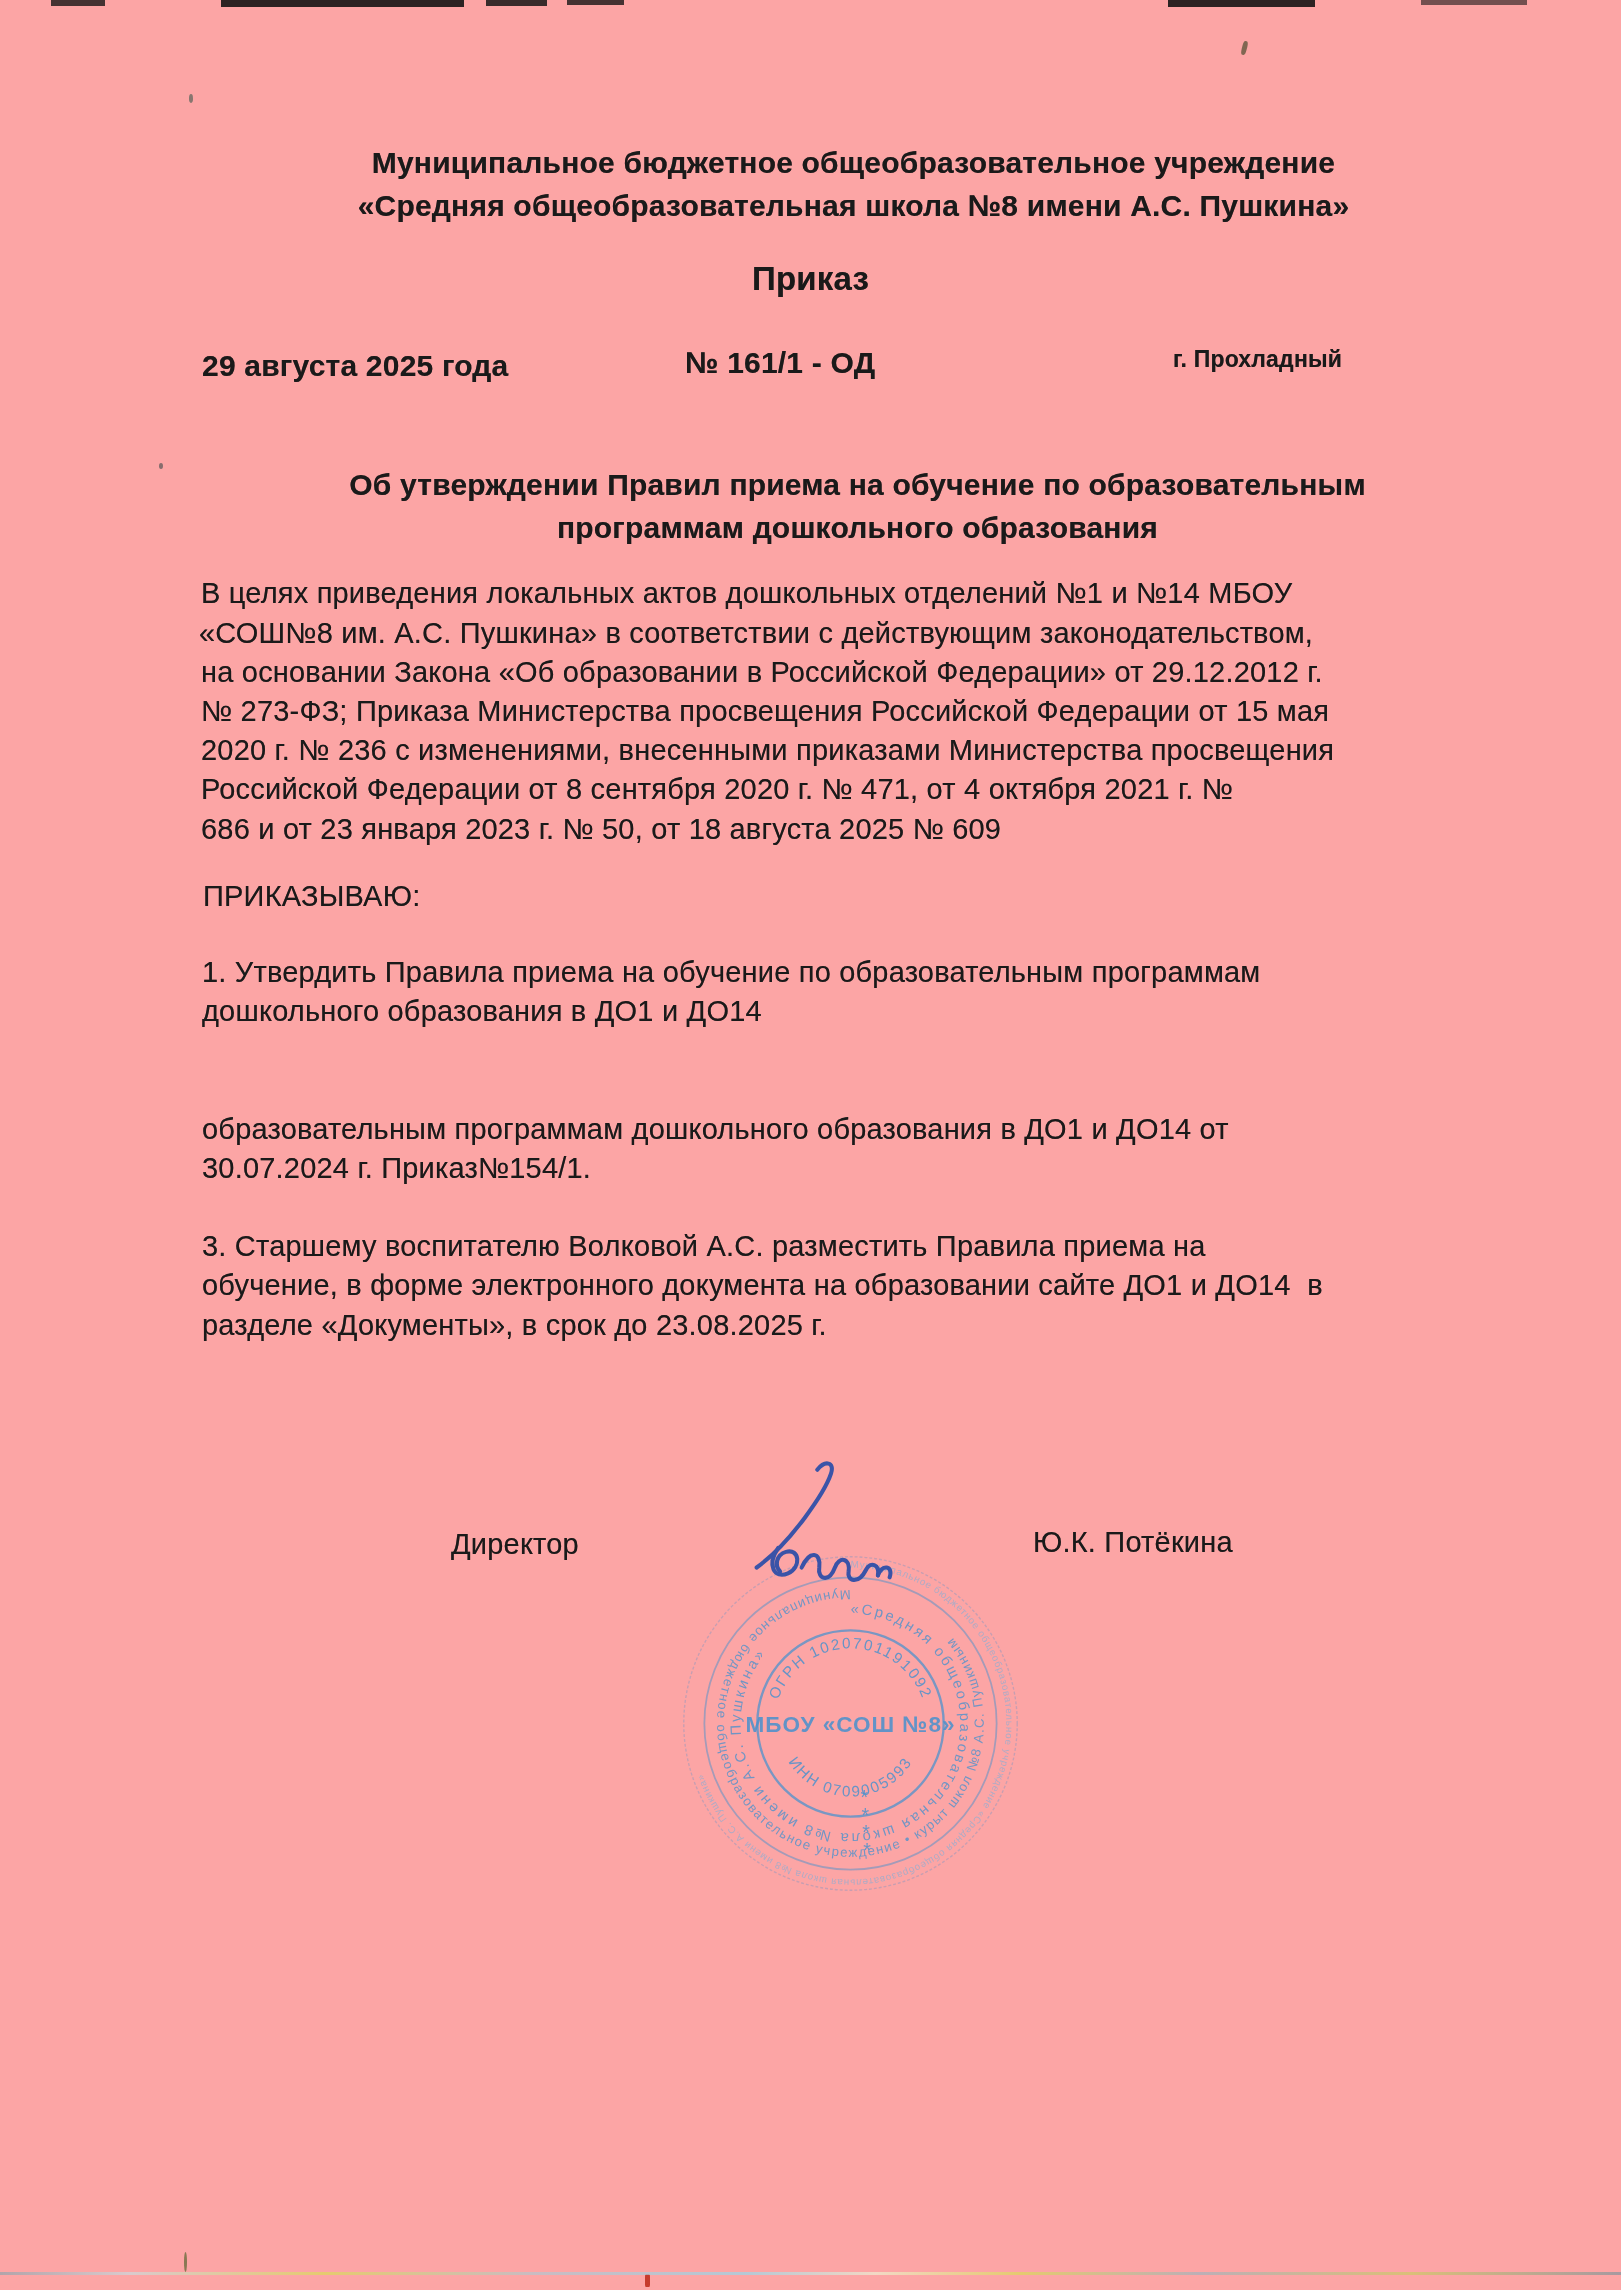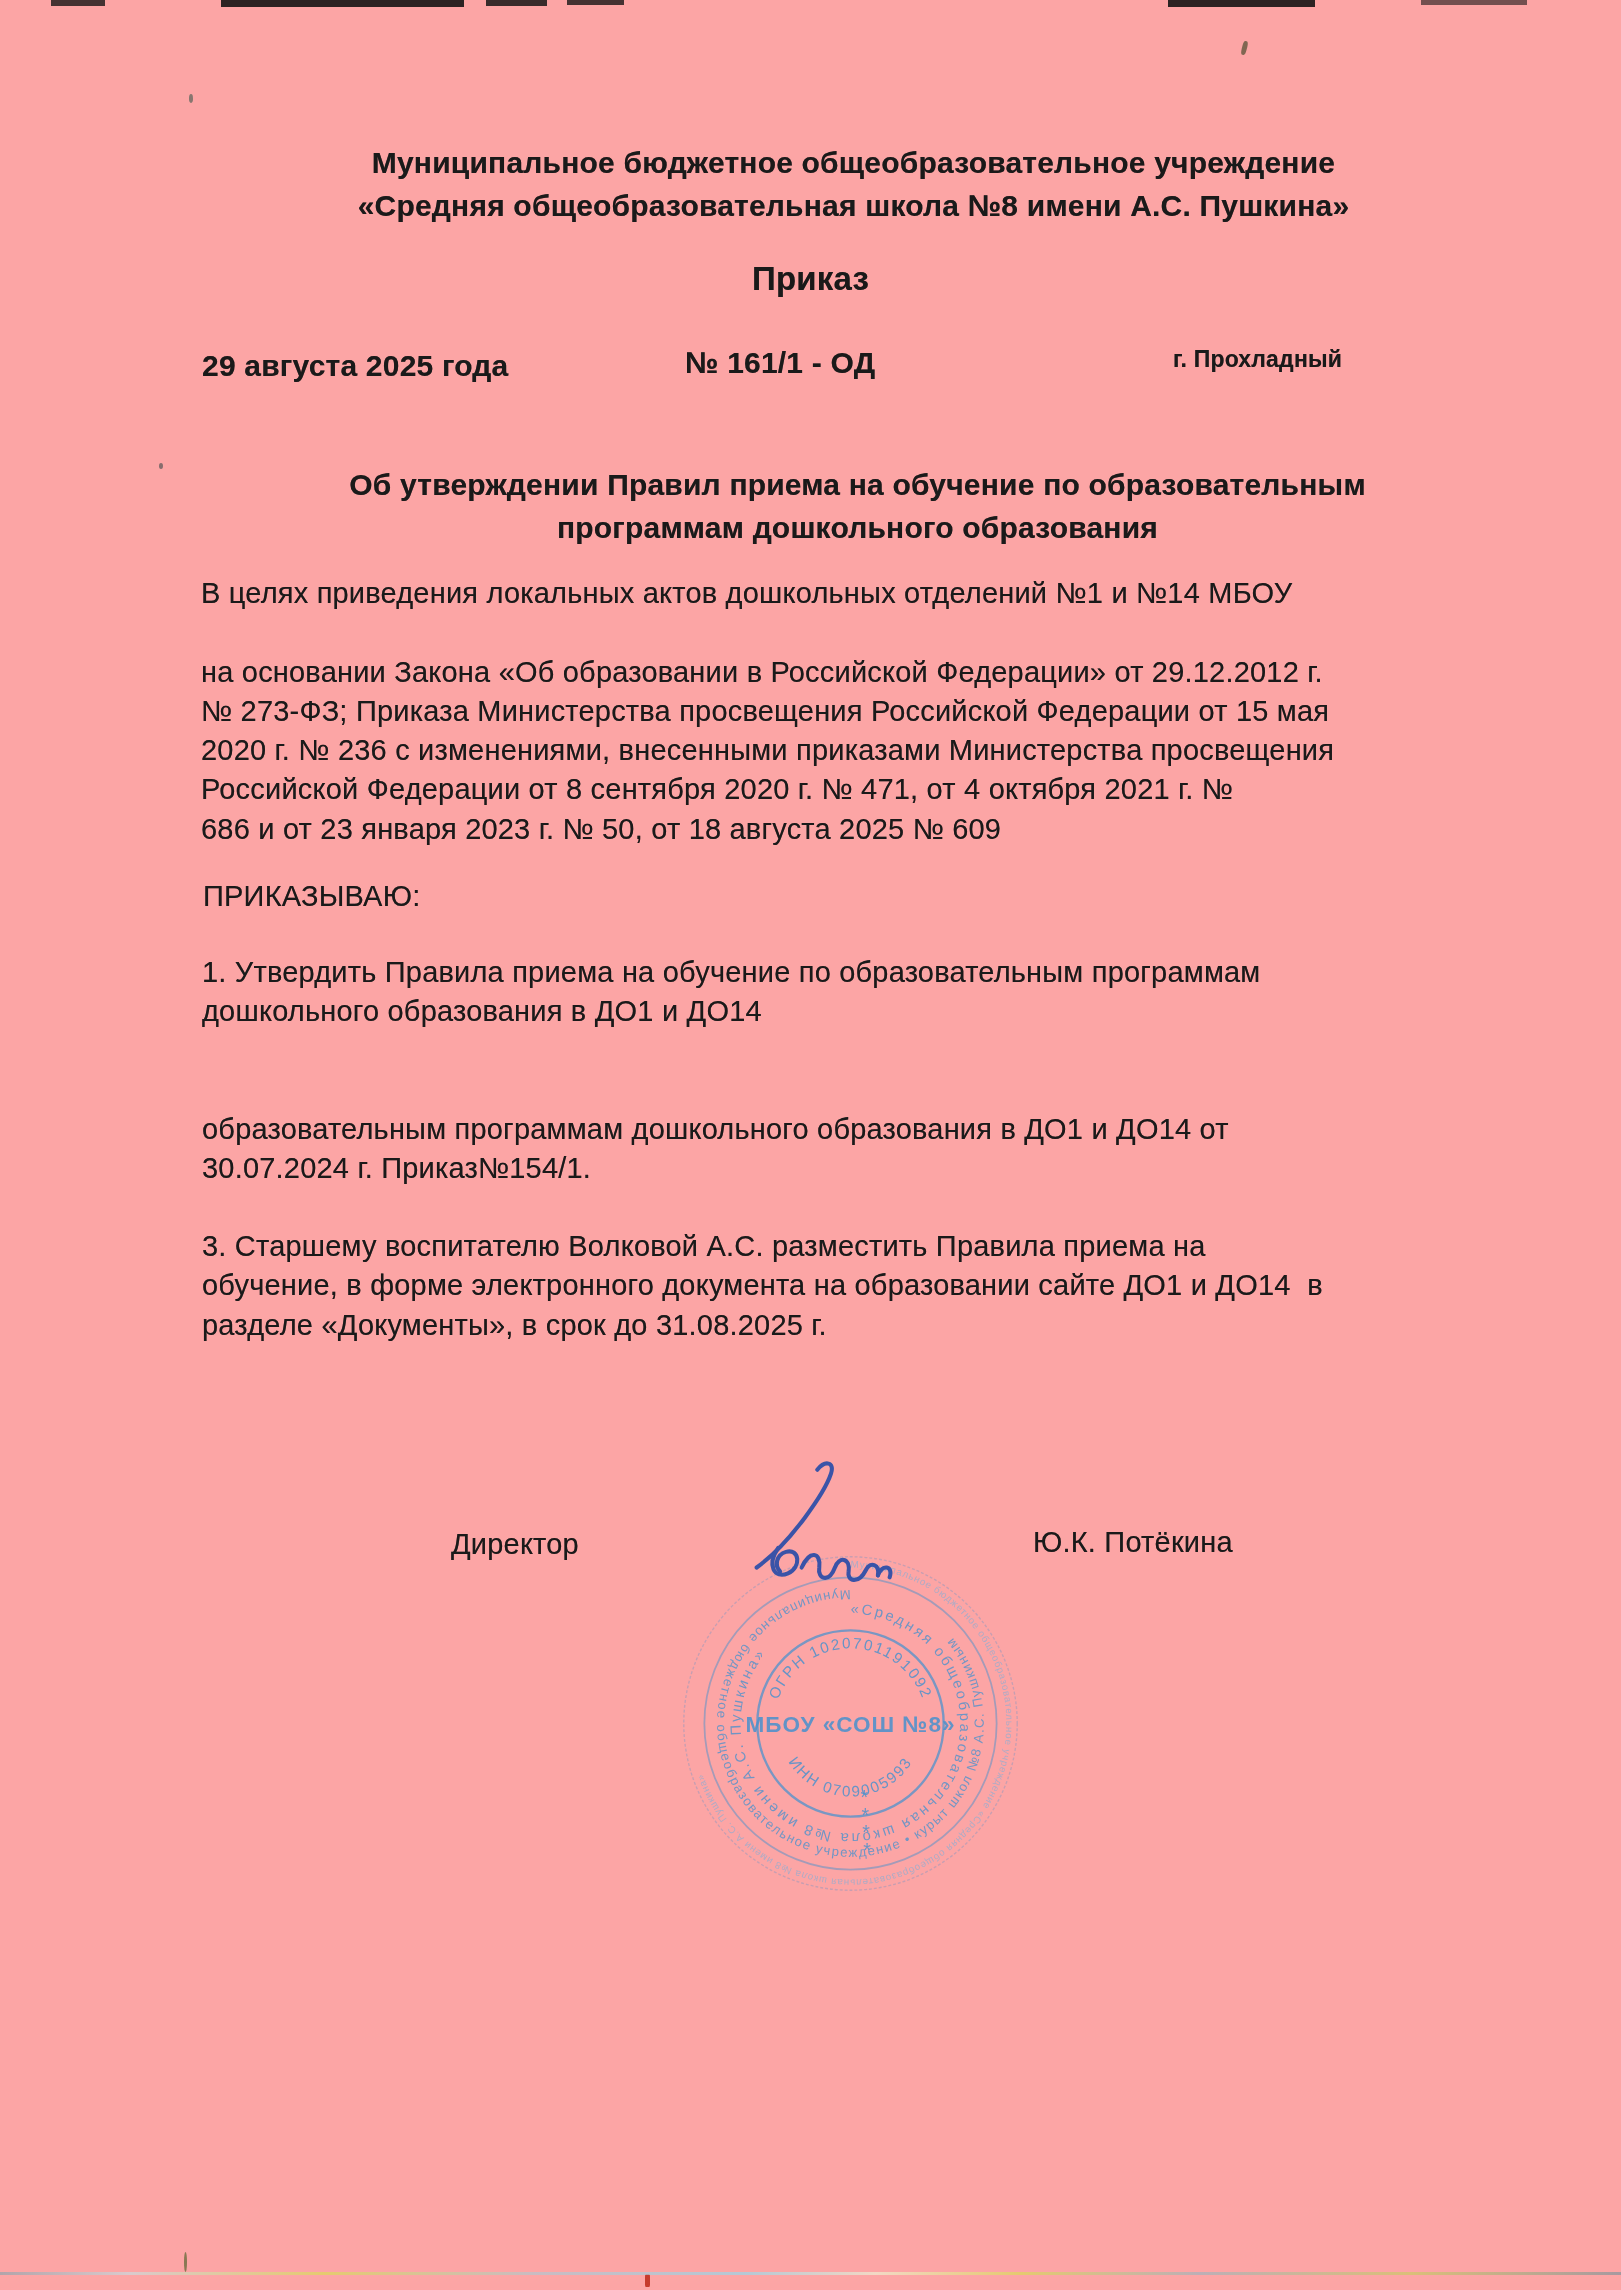--- a/index.html
+++ b/index.html
@@ -60,37 +60,38 @@
   <div class="ln b cn" style="top:259px;font-size:33px;padding-right:67px;">Приказ</div>
 
   <div class="ln b" style="left:202px;top:346px;font-size:30px;">29 августа 2025 года</div>
   <div class="ln b" style="left:685px;top:343px;font-size:30px;">№ 161/1 - ОД</div>
   <div class="ln b" style="left:1173px;top:340px;font-size:23px;">г. Прохладный</div>
 
   <div class="ln b cn" style="top:465px;font-size:30px;padding-left:47px;">Об утверждении Правил приема на обучение по образовательным</div>
   <div class="ln b cn" style="top:508px;font-size:30px;padding-left:47px;">программам дошкольного образования</div>
 
   <div class="ln" style="left:201px;top:574px;">В целях приведения локальных актов дошкольных отделений №1 и №14 МБОУ</div>
+  <div class="ln" style="left:199px;top:614px;">«СОШ№8 им. А.С. Пушкина» в соответствии с действующим законодательством,</div>
   <div class="ln" style="left:201px;top:653px;">на основании Закона «Об образовании в Российской Федерации» от 29.12.2012 г.</div>
   <div class="ln" style="left:201px;top:692px;">№ 273-ФЗ; Приказа Министерства просвещения Российской Федерации от 15 мая</div>
   <div class="ln" style="left:201px;top:731px;">2020 г. № 236 с изменениями, внесенными приказами Министерства просвещения</div>
   <div class="ln" style="left:201px;top:770px;">Российской Федерации от 8 сентября 2020 г. № 471, от 4 октября 2021 г. №</div>
   <div class="ln" style="left:201px;top:810px;">686 и от 23 января 2023 г. № 50, от 18 августа 2025 № 609</div>
 
   <div class="ln" style="left:203px;top:877px;">ПРИКАЗЫВАЮ:</div>
 
   <div class="ln" style="left:202px;top:953px;">1. Утвердить Правила приема на обучение по образовательным программам</div>
   <div class="ln" style="left:202px;top:992px;">дошкольного образования в ДО1 и ДО14</div>
 
   <div class="ln" style="left:202px;top:1110px;">образовательным программам дошкольного образования в ДО1 и ДО14 от</div>
   <div class="ln" style="left:202px;top:1149px;">30.07.2024 г. Приказ№154/1.</div>
 
   <div class="ln" style="left:202px;top:1227px;">3. Старшему воспитателю Волковой А.С. разместить Правила приема на</div>
   <div class="ln" style="left:202px;top:1266px;">обучение, в форме электронного документа на образовании сайте ДО1 и ДО14  в</div>
-  <div class="ln" style="left:202px;top:1306px;">разделе «Документы», в срок до 31.08.2025 г.</div>
+  <div class="ln" style="left:202px;top:1306px;">разделе «Документы», в срок до 23.08.2025 г.</div>
 
 
   <div class="ln" style="left:451px;top:1525px;">Директор</div>
   <div class="ln" style="left:1033px;top:1523px;">Ю.К. Потёкина</div>
 
   <svg class="stamp-svg" viewBox="-182 -182 364 364">
     <defs>
       <path id="arcTop" d="M -74 26 A 78 78 0 1 1 74 26" fill="none"></path>
       <path id="arcBot" d="M -66 34 A 74 74 0 0 0 66 34" fill="none"></path>
       <path id="ring1" d="M 0 -112 A 112 112 0 1 1 -0.2 -112" fill="none"></path>

